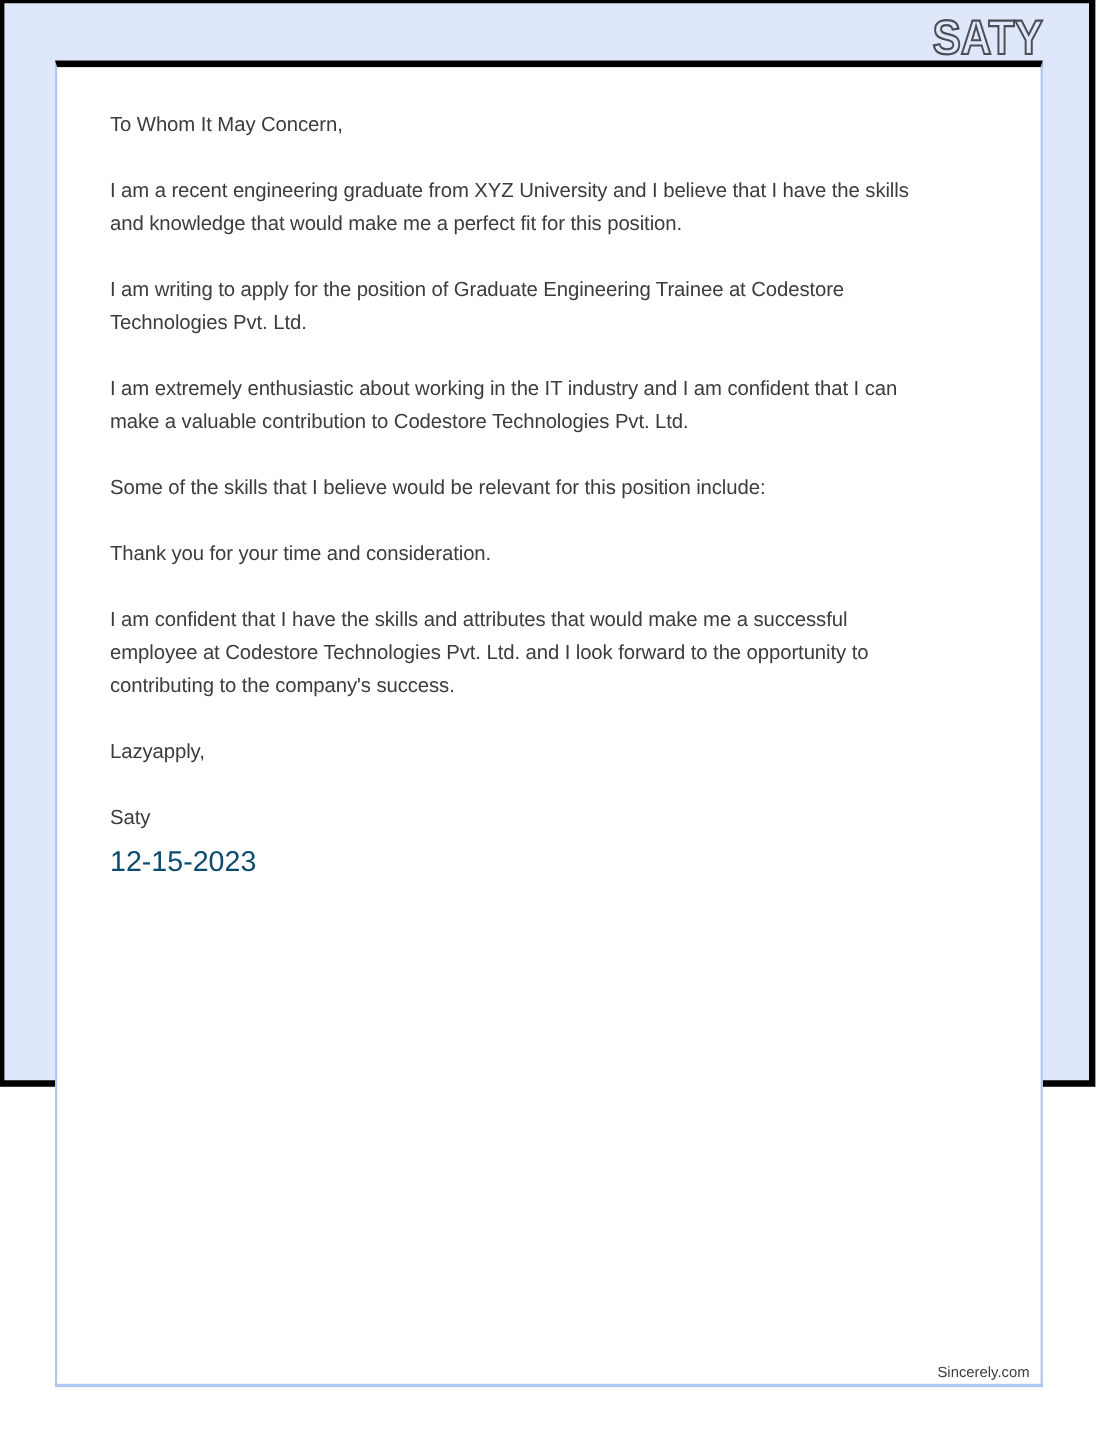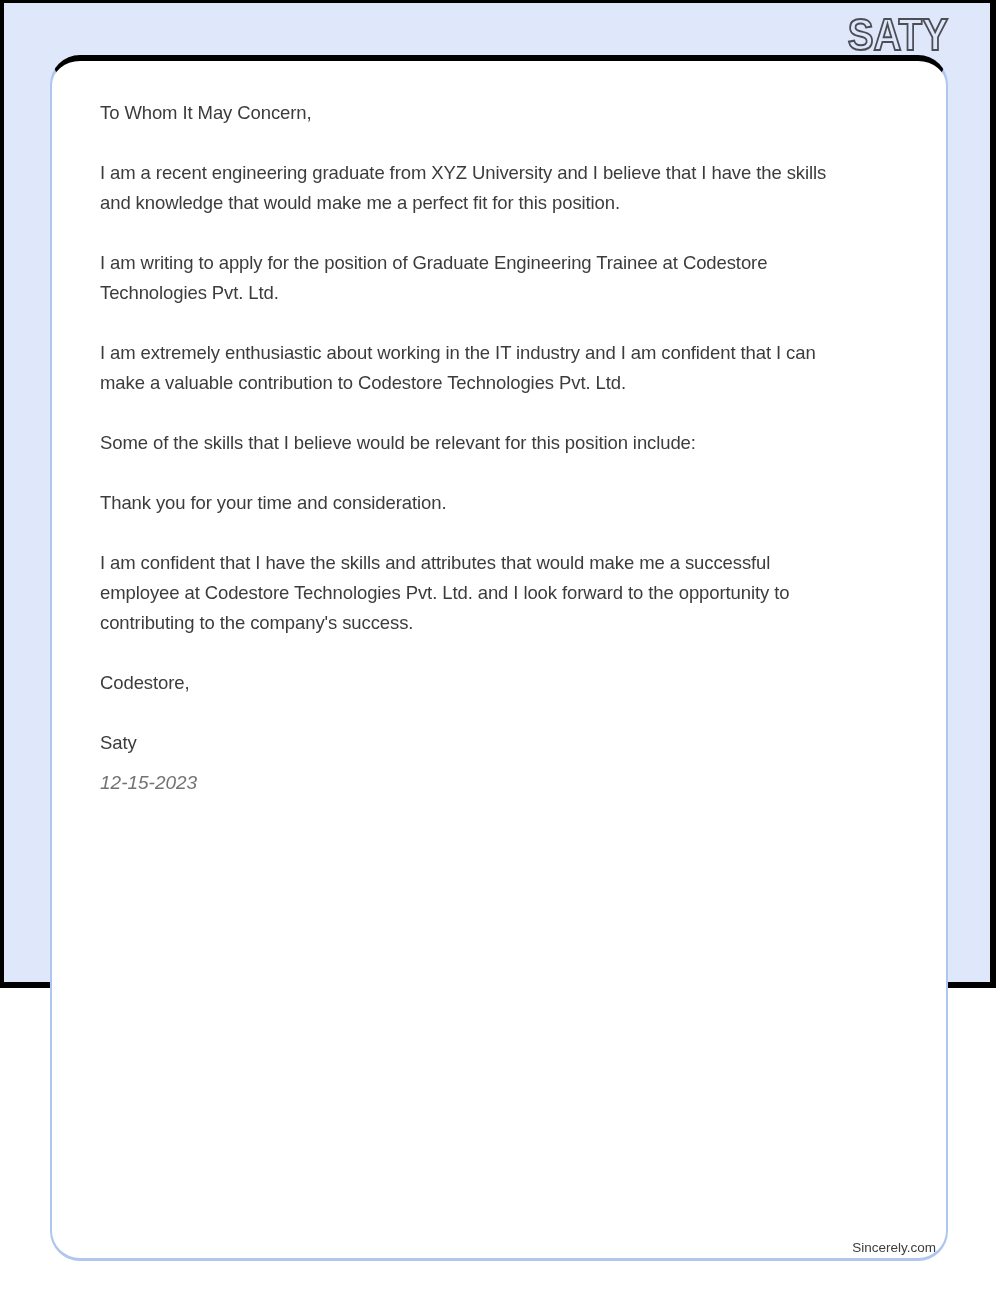--- a/index.html
+++ b/index.html
@@ -46,38 +46,36 @@
     position: relative;
     margin-left: 46px;
     width: 898px;
     height: 1206px;
     background: #ffffff;
     border-top: 6px solid #000000;
     border-left: 2px solid #aec6f0;
     border-right: 2px solid #aec6f0;
     border-bottom: 3px solid #aec6f0;
     padding: 37px 24px 0 48px;
-    border-radius: 30px;
   }
   .letter-body p {
     margin: 0 0 30px 0;
     font-size: 18.5px;
     line-height: 30px;
     letter-spacing: -0.1px;
     color: #3c3c3c;
     white-space: nowrap;
   }
   .letter-body p:last-child {
     margin-bottom: 10px;
   }
   .letter-date {
-    font-size: 19px;
+    font-size: 26px;
     line-height: 30px;
-    color: #737373;
-    font-style: italic;
+    color: #0c4a6e;
   }
   .watermark {
     position: absolute;
     right: 10px;
     bottom: 3px;
     font-size: 13.5px;
     color: #3d3d3d;
   }
 </style>
 </head>
@@ -92,21 +90,21 @@
   <div class="document">
 
     <div class="letter-body" id="letter-body">
         <p>To Whom It May Concern,</p>
         <p>I am a recent engineering graduate from XYZ University and I believe that I have the skills<br>and knowledge that would make me a perfect fit for this position.</p>
         <p>I am writing to apply for the position of Graduate Engineering Trainee at Codestore<br>Technologies Pvt. Ltd.</p>
         <p>I am extremely enthusiastic about working in the IT industry and I am confident that I can<br>make a valuable contribution to Codestore Technologies Pvt. Ltd.</p>
         <p>Some of the skills that I believe would be relevant for this position include:</p>
         <p>Thank you for your time and consideration.</p>
         <p>I am confident that I have the skills and attributes that would make me a successful<br>employee at Codestore Technologies Pvt. Ltd. and I look forward to the opportunity to<br>contributing to the company's success.</p>
-        <p>Codestore,</p>
+        <p>Lazyapply,</p>
         <p>Saty</p>
       </div>
 
     <div class="letter-date">12-15-2023</div>
 
     <div class="watermark">Sincerely.com</div>
 
   </div>
 
 </div>

